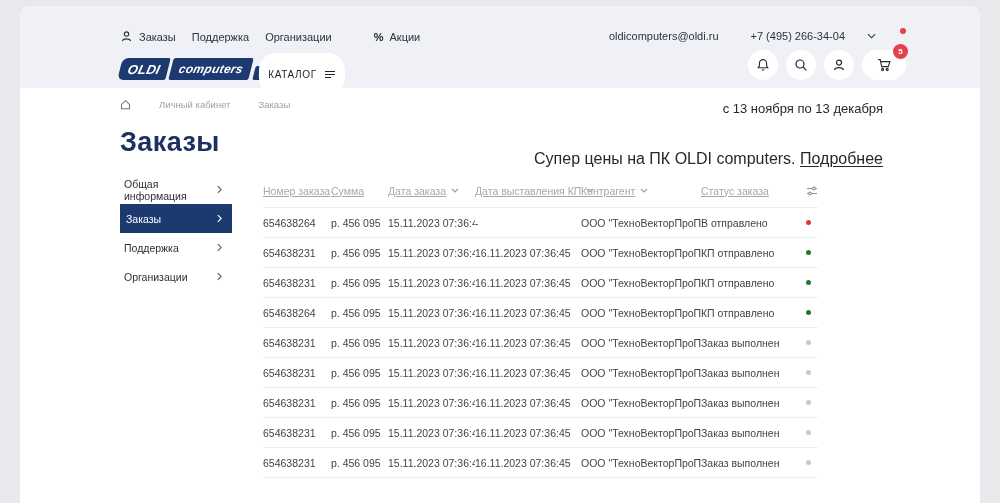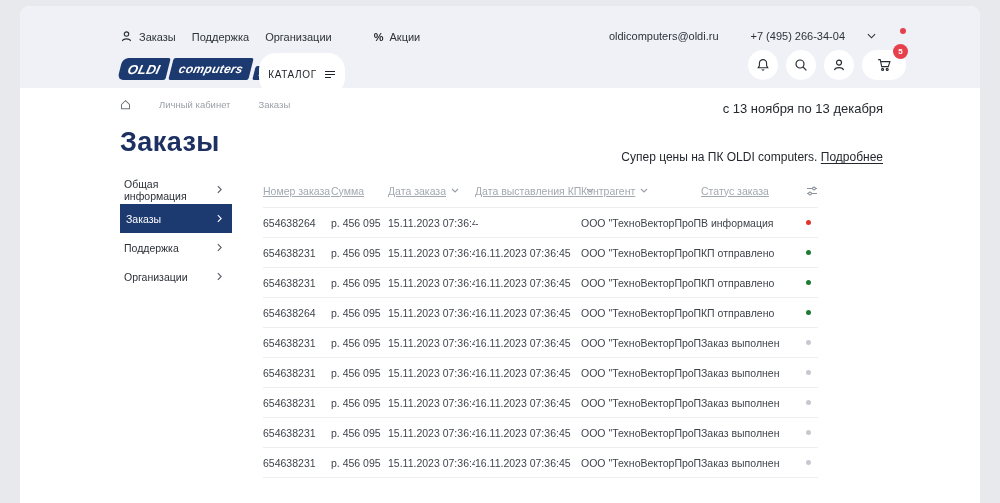--- a/index.html
+++ b/index.html
@@ -74,21 +74,21 @@
     position:absolute; left:100px; top:93px;
     display:flex; align-items:center; gap:28px;
     font-size:9.5px; color:#9aa1a9;
   }
   .page-title {
     position:absolute; left:100px; top:103px;
     font-size:27px; font-weight:600; color:#1c3061; letter-spacing:.4px;
   }
   .promo { position:absolute; right:97px; top:95px; text-align:right; color:#24292f; }
   .promo-line1 { font-size:13px; margin-bottom:8px; }
-  .promo-line2 { font-size:12px;margin-top:34px; }
+  .promo-line2 { font-size:16px;margin-top:34px; }
   .promo-link { text-decoration:underline; text-underline-offset:2px; cursor:pointer; color:#24292f; }
   
   .sidebar { position:absolute; left:100px; top:169px; width:112px; }
   .side-item {
     height:29px; display:flex; align-items:center; justify-content:space-between;
     font-size:10.5px; color:#2c3138; padding:0 10px 0 4px; cursor:pointer;
   }
   .side-item.active { background:#1d3a70; color:#ffffff; padding-left:6px; }
   
   .table { position:absolute; left:243px; top:168px; width:555px; }
@@ -308,21 +308,21 @@
           </span>
         </div>
       </div>
       <div class="rows">
           <div class="trow">
             <div class="cell">654638264</div>
             <div class="cell">р. 456 095</div>
             <div class="cell">15.11.2023 07:36:45</div>
             <div class="cell">-</div>
             <div class="cell">ООО "ТехноВекторПроП…</div>
-            <div class="cell">В информация</div>
+            <div class="cell">В отправлено</div>
             <div class="cell dotcell">
               <span class="dot" style="background: rgb(224, 52, 47);"></span>
             </div>
           </div>
           <div class="trow">
             <div class="cell">654638231</div>
             <div class="cell">р. 456 095</div>
             <div class="cell">15.11.2023 07:36:45</div>
             <div class="cell">16.11.2023 07:36:45</div>
             <div class="cell">ООО "ТехноВекторПроП…</div>

